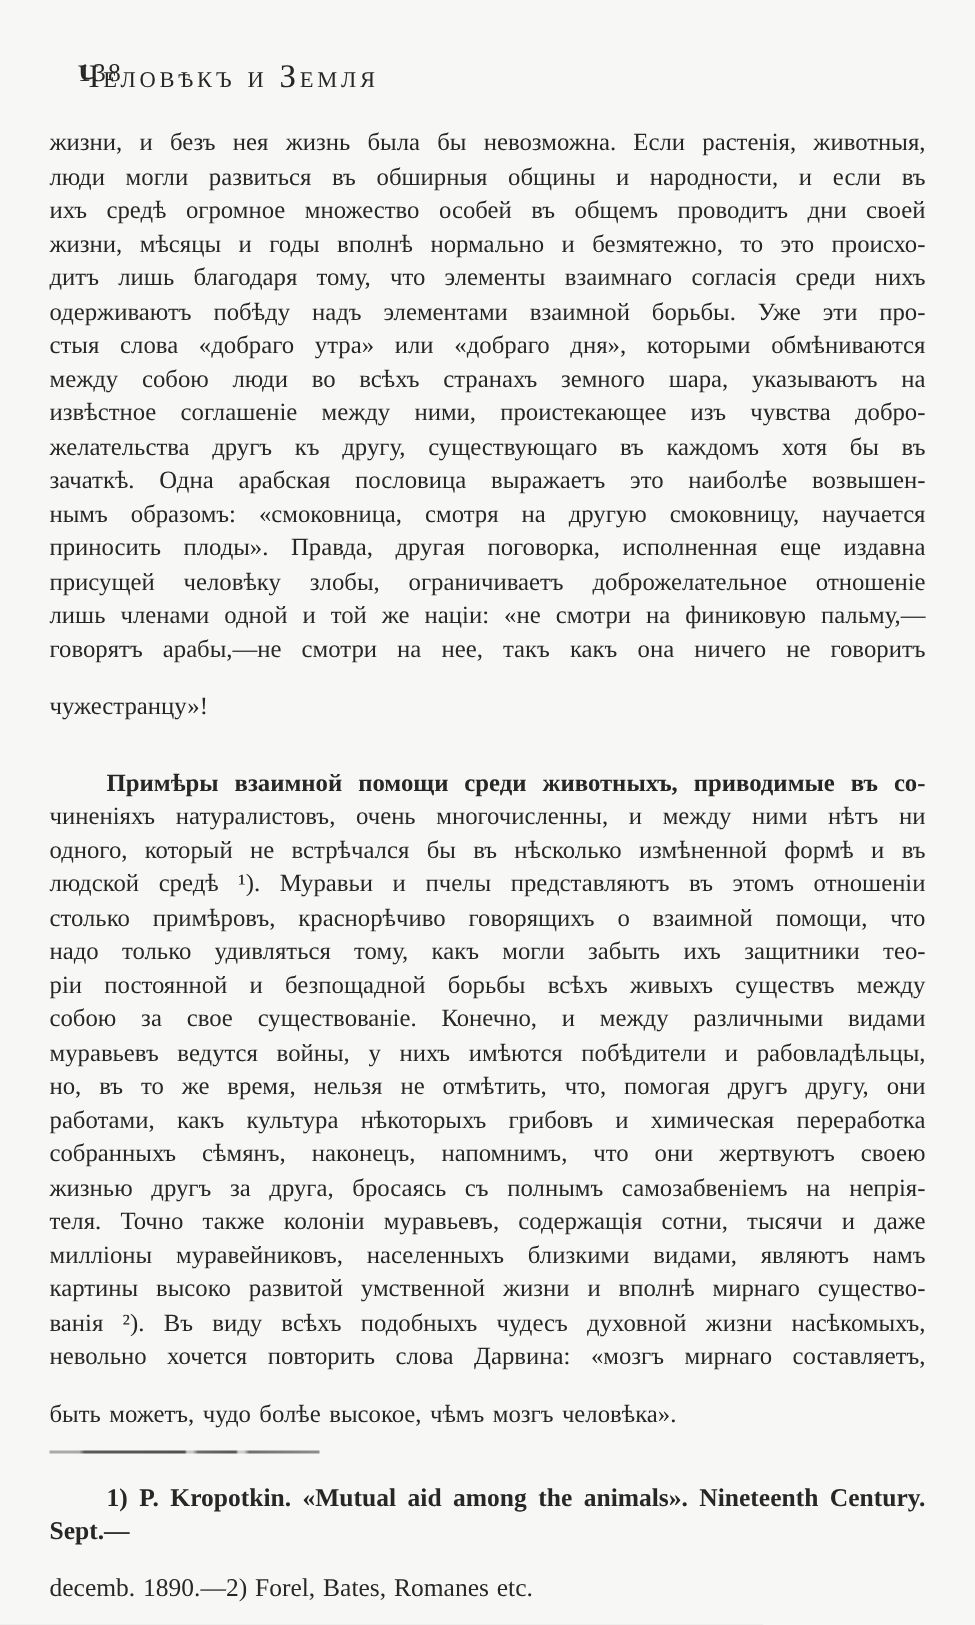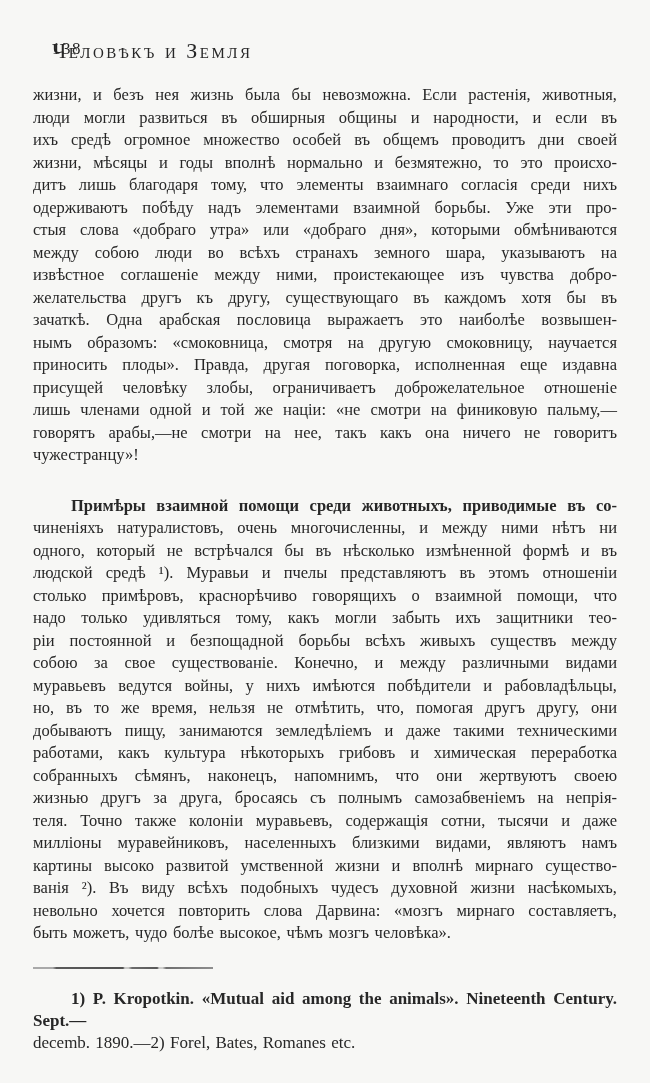--- a/index.html
+++ b/index.html
@@ -42,21 +42,21 @@
   .para { margin: 0; }
   .para + .para { margin-top: 28px; }
   .line {
     font-size: 16.5px;
     line-height: 22.5px;
     word-spacing: 1.5px;
     text-align: justify;
     text-align-last: justify;
   }
   .para.indent .line.first { text-indent: 38px; font-weight: bold; }
-  .line.last { text-align-last: left; }
+  .line.last { text-align-last: left; margin-top: 16px; }
   .footnote-separator {
     position: absolute;
     top: 967px;
     left: 33px;
     width: 180px;
     height: 2px;
     background: linear-gradient(90deg,
       #a9a9a9 0%, #a9a9a9 11%, #5a5a5a 13%, #515151 50%, #c9c9c7 51%, #c9c9c7 53%,
       #6b6b6b 55%, #585858 69%, #cfcfcd 70%, #cfcfcd 72%, #6f6f6f 74%, #8e8e8e 100%);
   }
@@ -106,21 +106,20 @@
         <div class="line first">Примѣры взаимной помощи среди животныхъ, приводимые въ со-</div>
         <div class="line">чиненіяхъ натуралистовъ, очень многочисленны, и между ними нѣтъ ни</div>
         <div class="line">одного, который не встрѣчался бы въ нѣсколько измѣненной формѣ и въ</div>
         <div class="line">людской средѣ ¹). Муравьи и пчелы представляютъ въ этомъ отношеніи</div>
         <div class="line">столько примѣровъ, краснорѣчиво говорящихъ о взаимной помощи, что</div>
         <div class="line">надо только удивляться тому, какъ могли забыть ихъ защитники тео-</div>
         <div class="line">ріи постоянной и безпощадной борьбы всѣхъ живыхъ существъ между</div>
         <div class="line">собою за свое существованіе. Конечно, и между различными видами</div>
         <div class="line">муравьевъ ведутся войны, у нихъ имѣются побѣдители и рабовладѣльцы,</div>
         <div class="line">но, въ то же время, нельзя не отмѣтить, что, помогая другъ другу, они</div>
-        <div class="line">добываютъ пищу, занимаются земледѣліемъ и даже такими техническими</div>
         <div class="line">работами, какъ культура нѣкоторыхъ грибовъ и химическая переработка</div>
         <div class="line">собранныхъ сѣмянъ, наконецъ, напомнимъ, что они жертвуютъ своею</div>
         <div class="line">жизнью другъ за друга, бросаясь съ полнымъ самозабвеніемъ на непрія-</div>
         <div class="line">теля. Точно также колоніи муравьевъ, содержащія сотни, тысячи и даже</div>
         <div class="line">милліоны муравейниковъ, населенныхъ близкими видами, являютъ намъ</div>
         <div class="line">картины высоко развитой умственной жизни и вполнѣ мирнаго существо-</div>
         <div class="line">ванія ²). Въ виду всѣхъ подобныхъ чудесъ духовной жизни насѣкомыхъ,</div>
         <div class="line">невольно хочется повторить слова Дарвина: «мозгъ мирнаго составляетъ,</div>
         <div class="line last">быть можетъ, чудо болѣе высокое, чѣмъ мозгъ человѣка».</div>
       </div>

